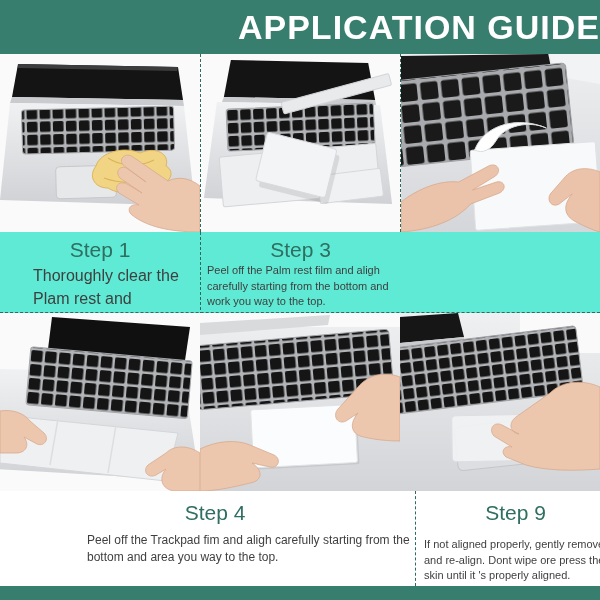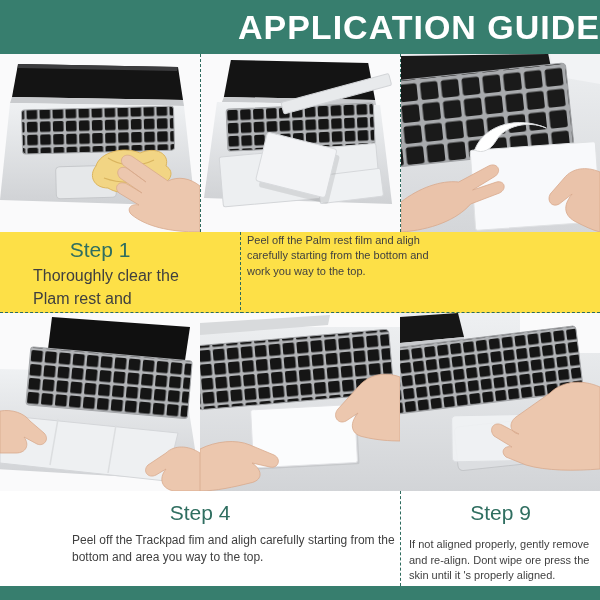--- a/index.html
+++ b/index.html
@@ -18,24 +18,24 @@
     color: #ffffff; font-size: 34px; font-weight: 700; letter-spacing: 1px;
   }
   
   .photo-row { display: grid; grid-template-columns: 200px 200px 200px; height: 178px; flex: 0 0 178px; }
   .photo { position: relative; overflow: hidden; background: #fafafb; }
   .photo svg { display:block; width:100%; height:100%; }
   .row1 .photo + .photo { border-left: 1px dashed #2e6b5e; }
   
   .trow1 {
     display: grid; grid-template-columns: 200px 200px 200px;
-    height: 81px; flex: 0 0 81px; border-bottom: 1px dashed #2e6b5e; background:#fde047;gap:40px;
+    height: 81px; flex: 0 0 81px; border-bottom: 1px dashed #2e6b5e; background:#5eead4;
   }
   .trow1 .step-cell + .step-cell { border-left: 1px dashed #2e6b5e; }
-  .trow2 { display: grid; grid-template-columns: 400px 200px; height: 95px; flex: 0 0 95px; background:#fff; }
+  .trow2 { display: grid; grid-template-columns: 400px 200px; height: 95px; flex: 0 0 95px; background:#fff;padding-left:15px; }
   .trow2 .cell-right { border-left: 1px dashed #2e6b5e; }
   .step-title {
     color: #2f6e60; font-size: 21px; font-weight: 400; text-align: center;
     margin-top: 6px; line-height: 1.15;
   }
   .trow2 .step-title { margin-top: 10px; }
   .step-desc { color: #3f3f3f; line-height: 1.4; }
   .s1 .step-desc { font-size: 16px;   width: 165px; margin: 3px 0 0 33px; }
   .s2 .step-desc { font-size: 11.5px; width: 190px; margin: 7px 0 0 10px; }
   .s3 .step-desc { font-size: 11px;   width: 194px; margin: 1px 0 0 6px; }
@@ -146,20 +146,21 @@
       </svg>
     </figure>
   </div>
 
   <div class="trow1">
     <div class="step-cell s1">
       <h2 class="step-title">Step 1</h2>
       <p class="step-desc">Thoroughly clear the Plam rest and Trackpad area to make it is completely dry.</p>
     </div>
     <div class="step-cell s3">
+      <h2 class="step-title">Step 3</h2>
       <p class="step-desc">Peel off the Palm rest film and aligh carefully starting from the bottom and work you way to the top.</p>
     </div>
   </div>
 
   <div class="photo-row row2">
 
     <figure class="photo">
       <svg viewBox="0 0 200 178" preserveAspectRatio="none">
         <defs>
           <pattern id="kb4" width="14" height="14" patternUnits="userSpaceOnUse">

